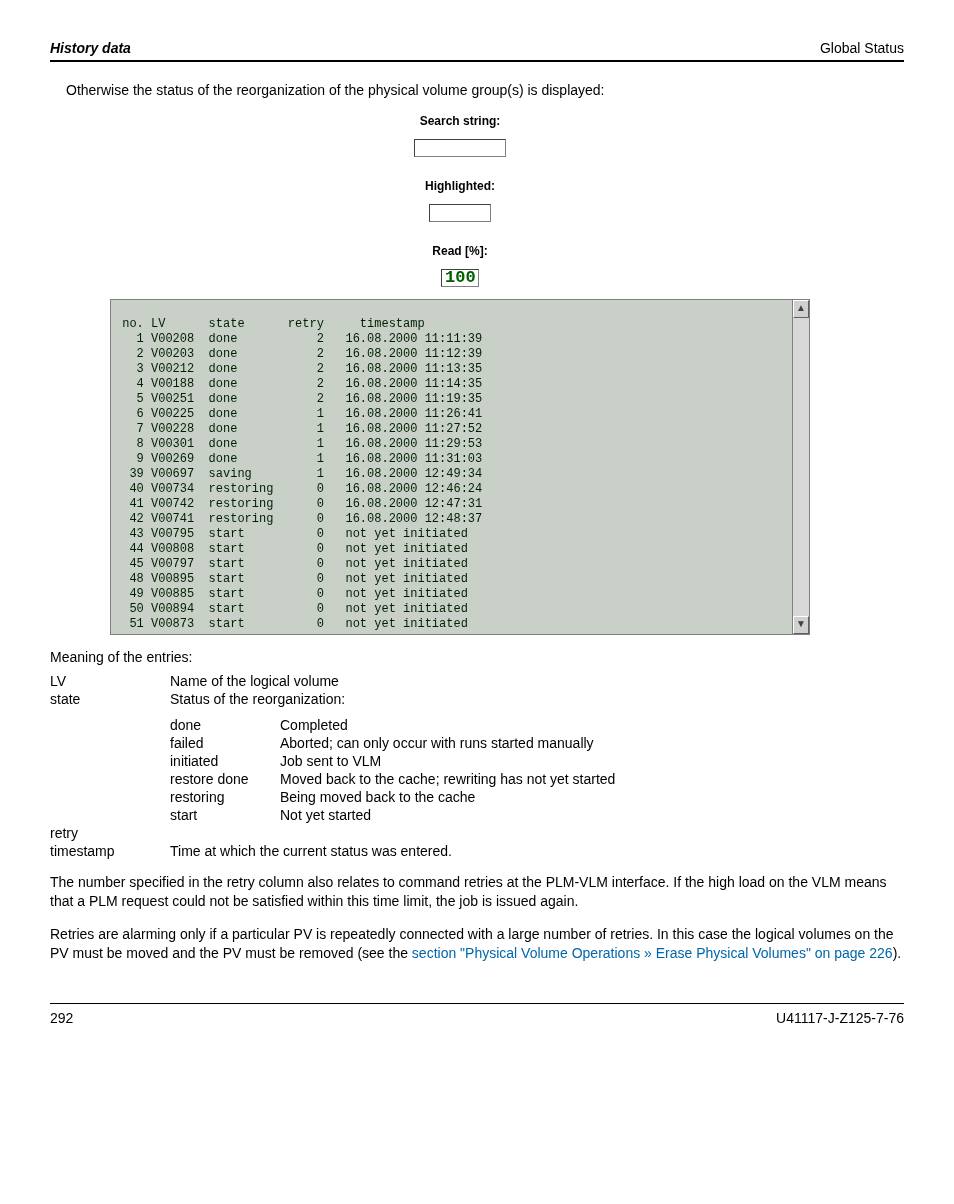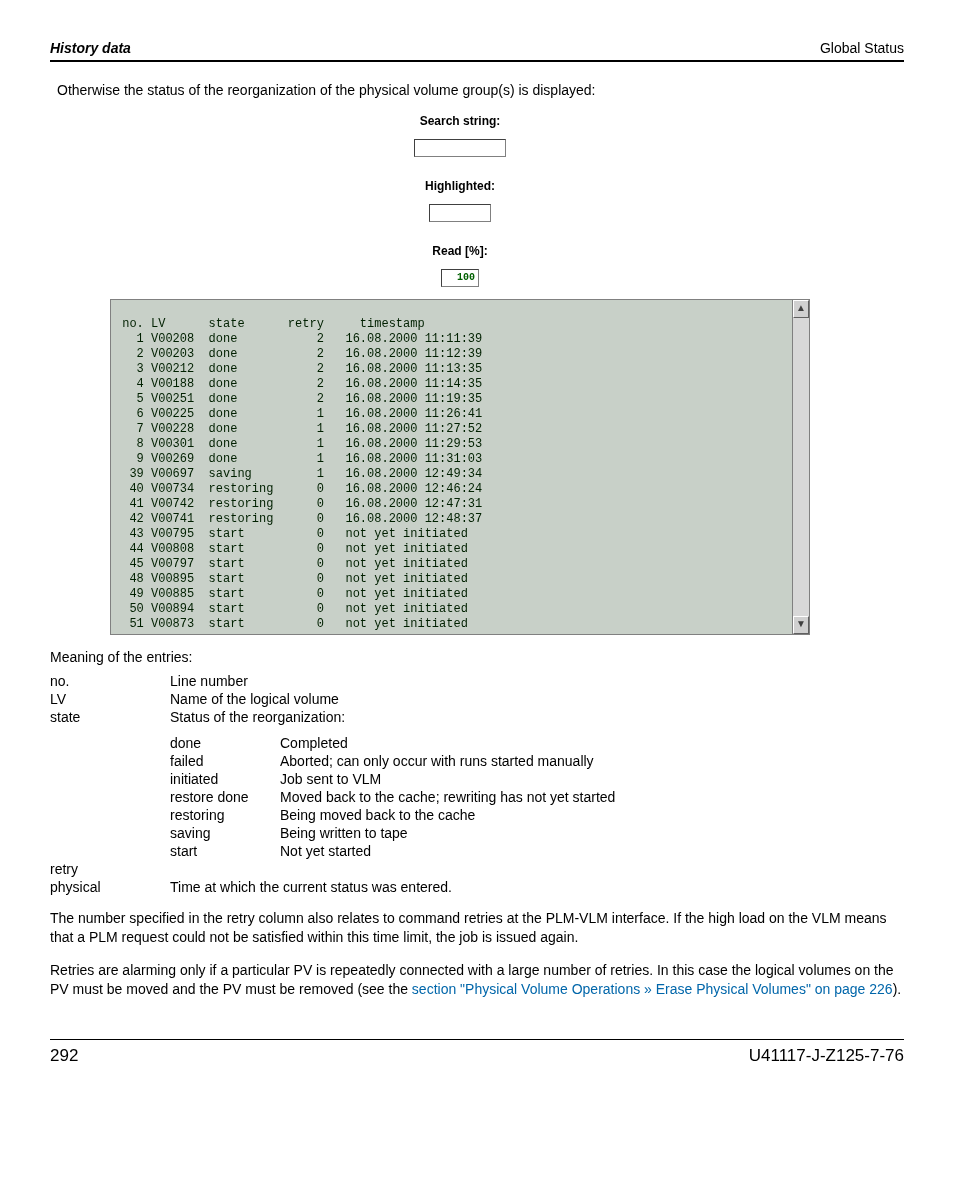--- a/index.html
+++ b/index.html
@@ -13,21 +13,21 @@
     box-sizing: border-box;
   }
   .header-row {
     display: flex;
     justify-content: space-between;
     border-bottom: 2px solid #000;
     padding-bottom: 4px;
     margin-bottom: 20px;
   }
   .header-left { font-weight: bold; font-style: italic; }
-  .intro { margin: 16px 0 10px 7px; }
+  .intro { margin: 16px 0 10px 16px; }
   .screenshot {
     margin: 10px auto 14px 60px;
     width: 700px;
   }
   .topbar {
     display: flex;
     align-items: center;
     gap: 11px;
     font-family: Arial, sans-serif;
     font-size: 12px;
@@ -41,25 +41,25 @@
     border: 1px solid #808080;
     border-top-color: #404040;
     border-left-color: #404040;
     height: 16px;
     display: inline-block;
   }
   .search-box { width: 90px; }
   .hl-box { width: 60px; }
   .read-box {
     width: 30px;
-    text-align: right;
+    text-align: center;
     padding: 0 3px;
     color: #006000;
     font-family: "Courier New", monospace;
-    font-size: 10px;
+    font-size: 17px;
     line-height: 16px;
   }
   .listwrap {
     display: flex;
     border: 1px solid #808080;
     background: #c8d0c8;
   }
   .listarea {
     flex: 1;
     background: #c8d0c8;
@@ -99,21 +99,21 @@
   .sublist .t2 { width: 110px; flex: none; }
   .sublist .v2 { flex: 1; }
   p.body { margin: 14px 0; line-height: 1.35; }
   .link { color: #0066aa; }
   .footer {
     display: flex;
     justify-content: space-between;
     border-top: 1px solid #000;
     padding-top: 6px;
     margin-top: 40px;
-    font-size: 17px;
+    font-size: 14px;
   }
 </style>
 </head>
 <body>
 
 <div class="header-row">
   <span class="header-left">History data</span>
   <span>Global Status</span>
 </div>
 
@@ -157,24 +157,20 @@
       <div class="strack"></div>
       <div class="sbtn">▼</div>
     </div>
   </div>
 </div>
 
 <p class="meaning">Meaning of the entries:</p>
 
 <div class="defs">
   <div class="row">
-      <span class="term">no.</span>
-      <span class="val">Line number</span>
-    </div>
-  <div class="row">
       <span class="term">LV</span>
       <span class="val">Name of the logical volume</span>
     </div>
   <div class="row">
       <span class="term">state</span>
       <span class="val">Status of the reorganization:</span>
     </div>
 </div>
 
 <div class="sublist" style="margin-top:10px; ">
@@ -192,35 +188,31 @@
     </div>
   <div class="row2">
       <span class="t2">restore done</span>
       <span class="v2">Moved back to the cache; rewriting has not yet started</span>
     </div>
   <div class="row2">
       <span class="t2">restoring</span>
       <span class="v2">Being moved back to the cache</span>
     </div>
   <div class="row2">
-      <span class="t2">saving</span>
-      <span class="v2">Being written to tape</span>
-    </div>
-  <div class="row2">
       <span class="t2">start</span>
       <span class="v2">Not yet started</span>
     </div>
 </div>
 
 <div class="defs">
   <div class="row">
       <span class="term">retry</span>
     </div>
   <div class="row">
-      <span class="term">physical</span>
+      <span class="term">timestamp</span>
       <span class="val">Time at which the current status was entered.</span>
     </div>
 </div>
 
 <p class="body">The number specified in the retry column also relates to command retries at the PLM-VLM interface. If the high load on the VLM means that a PLM request could not be satisfied within this time limit, the job is issued again.</p>
 
 <p class="body">
   <span>Retries are alarming only if a particular PV is repeatedly connected with a large number of retries. In this case the logical volumes on the PV must be moved and the PV must be removed (see the </span><span class="link">section "Physical Volume Operations » Erase Physical Volumes" on page 226</span><span>).</span>
 </p>
 

